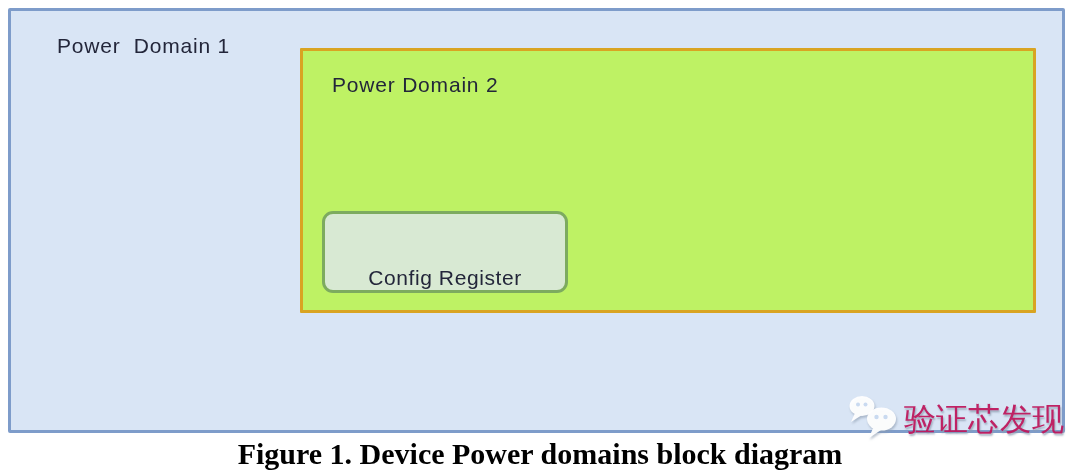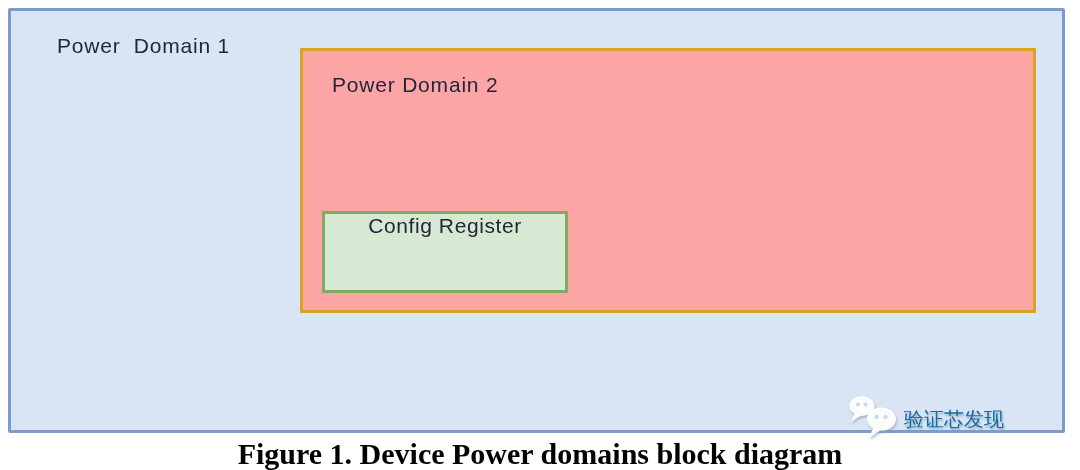--- a/index.html
+++ b/index.html
@@ -29,43 +29,43 @@
     letter-spacing: 0.8px;
     color: #23263a;
     white-space: pre;
   }
 
   
   .pd2 {
     position: absolute;
     left: 289px; top: 37px;
     width: 736px; height: 265px;
-    background: #fca5a5;
+    background: #bef264;
     border: 3px solid #d9a422;
     border-radius: 1px;
   }
   .pd2-label {
     position: absolute;
     left: 29px; top: 22px;
     font-size: 21px;
     letter-spacing: 0.8px;
     color: #23263a;
     white-space: pre;
   }
 
   
   .config-reg {
     position: absolute;
     left: 19px; top: 160px;
     width: 246px; height: 82px;
     background: #d8e9d3;
     border: 3px solid #7dab5f;
-    border-radius: 1px;
+    border-radius: 11px;
     display: flex;
-    align-items: flex-start;
+    align-items: flex-end;
     justify-content: center;
   }
   .config-reg-label {
     font-size: 21px;
     letter-spacing: 0.6px;
     color: #23263a;
     white-space: pre;
   }
 
   
@@ -75,23 +75,23 @@
     display: flex;
     align-items: center;
     z-index: 5;
   }
   .watermark-icon {
     width: 52px; height: 44px;
     filter: drop-shadow(1px 2px 1px rgba(140,155,175,0.65));
   }
   .watermark-text {
     margin-left: 4px;
-    font-size: 20px;
+    font-size: 32px;
     line-height: 1;
-    color: #0369a1;
+    color: #be185d;
     opacity: 0.95;
     text-shadow: 1px 2px 2px rgba(140,155,175,0.85);
     white-space: nowrap;
     font-family: "Liberation Sans", sans-serif;
   }
 
   
   .caption {
     position: absolute;
     left: 0; top: 437px;

